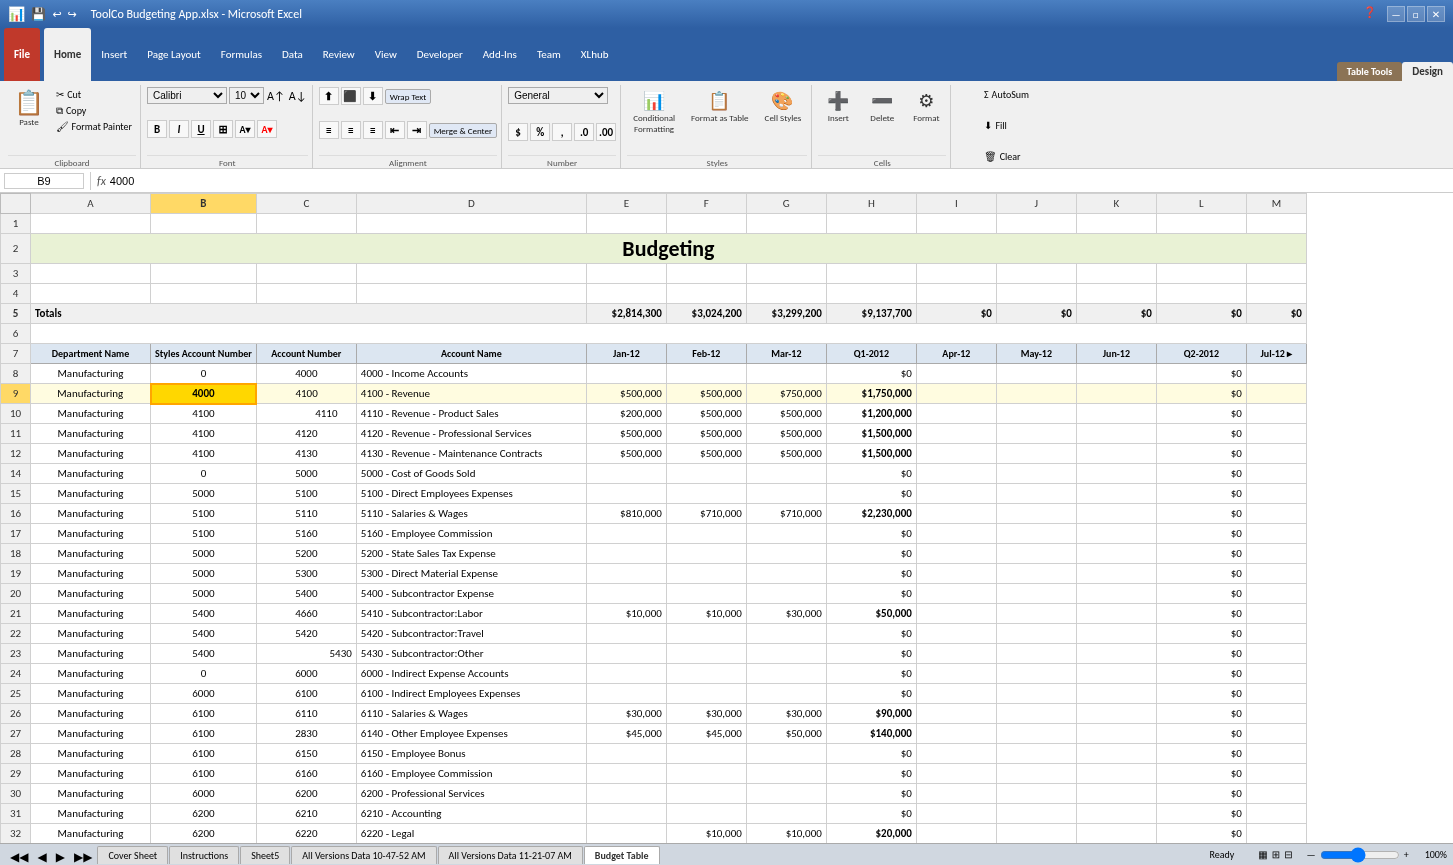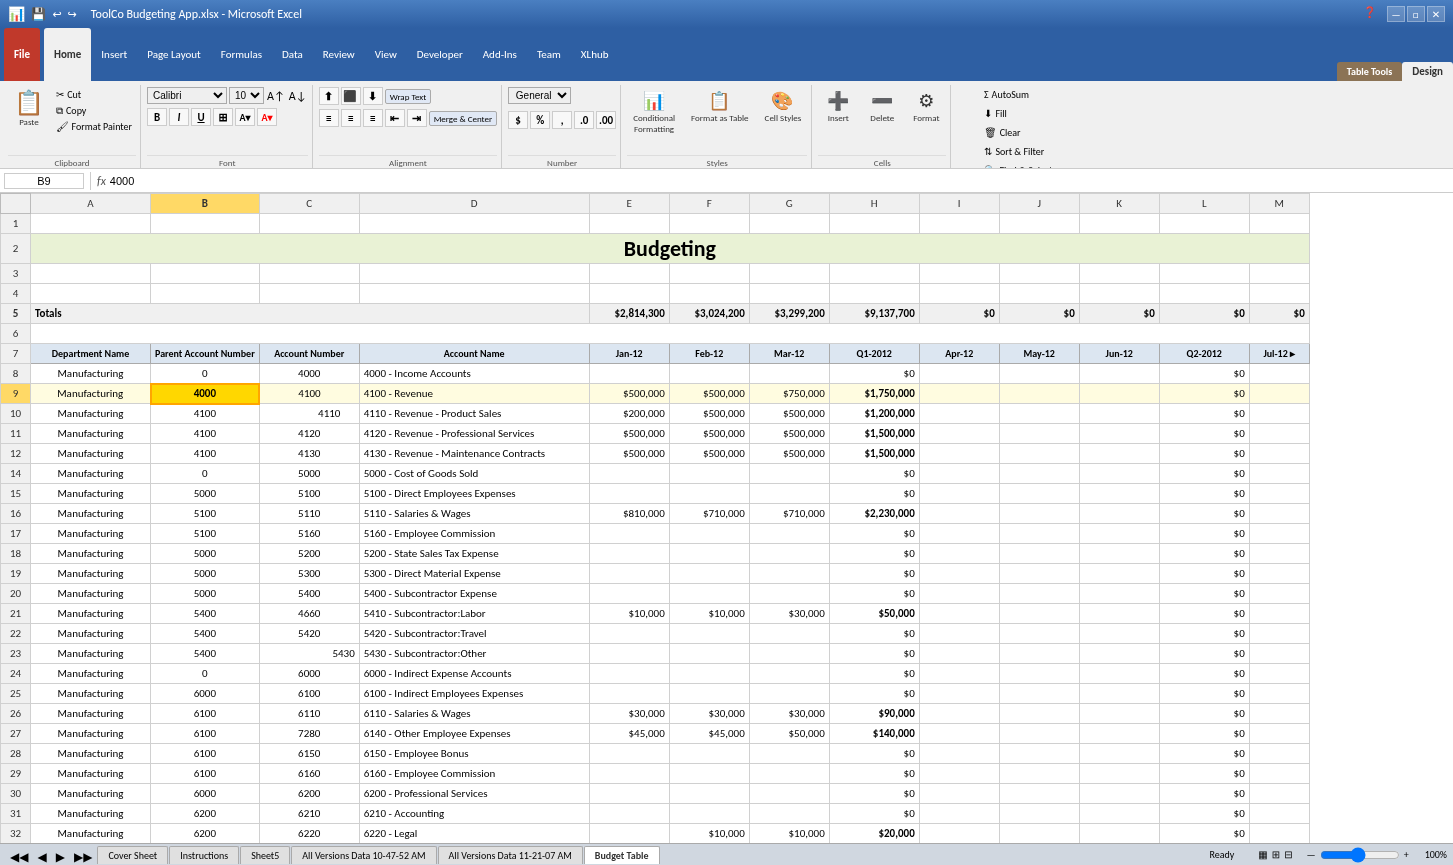--- a/index.html
+++ b/index.html
@@ -205,21 +205,21 @@
       padding: 1px 4px;
       font-size: 10px;
       cursor: pointer;
       border-radius: 2px;
       white-space: nowrap;
     }
 
     .font-controls {
       display: flex;
       flex-direction: column;
-      gap: 4px;
+      gap: 16px;
     }
     .font-row { display: flex; align-items: center; gap: 2px; }
     .font-select {
       width: 80px;
       font-size: 10px;
       border: 1px solid #aaa;
       padding: 1px;
     }
     .size-select {
       width: 35px;
@@ -244,25 +244,24 @@
       border: 1px solid #aaa;
       background: #e0e8f5;
       padding: 1px 4px;
       font-size: 9px;
       cursor: pointer;
       border-radius: 2px;
     }
 
     
     .number-format-select {
-      width: 63px;
+      width: 100px;
       font-size: 10px;
       border: 1px solid #aaa;
       padding: 1px;
-      text-align: center;
     }
   </style>
 </head>
 <body>
 
 <div class="title-bar">
   <div class="title-bar-left">
     <span style="font-size:14px;">📊</span>
     <span style="cursor:pointer;font-size:12px;">💾</span>
     <span style="cursor:pointer;font-size:11px;">↩</span>
@@ -580,21 +579,21 @@
       </tr>
 
       <tr>
         <td class="row-num">6</td>
         <td colspan="13"></td>
       </tr>
 
       <tr class="header-row">
         <td class="row-num">7</td>
         <th style="font-size:10px; text-align:center; background:#dce6f1; border:1px solid #aaa;">Department Name</th>
-        <th style="font-size:10px; text-align:center; background:#dce6f1; border:1px solid #aaa;">Parent Account Number</th>
+        <th style="font-size:10px; text-align:center; background:#dce6f1; border:1px solid #aaa;">Styles Account Number</th>
         <th style="font-size:10px; text-align:center; background:#dce6f1; border:1px solid #aaa;">Account Number</th>
         <th style="font-size:10px; text-align:center; background:#dce6f1; border:1px solid #aaa;">Account Name</th>
         <th style="font-size:10px; text-align:center; background:#dce6f1; border:1px solid #aaa;">Jan-12</th>
         <th style="font-size:10px; text-align:center; background:#dce6f1; border:1px solid #aaa;">Feb-12</th>
         <th style="font-size:10px; text-align:center; background:#dce6f1; border:1px solid #aaa;">Mar-12</th>
         <th style="font-size:10px; text-align:center; background:#dce6f1; border:1px solid #aaa;">Q1-2012</th>
         <th style="font-size:10px; text-align:center; background:#dce6f1; border:1px solid #aaa;">Apr-12</th>
         <th style="font-size:10px; text-align:center; background:#dce6f1; border:1px solid #aaa;">May-12</th>
         <th style="font-size:10px; text-align:center; background:#dce6f1; border:1px solid #aaa;">Jun-12</th>
         <th style="font-size:10px; text-align:center; background:#dce6f1; border:1px solid #aaa;">Q2-2012</th>
@@ -886,21 +885,21 @@
         <td></td>
         <td></td>
         <td></td>
         <td class="money">$0</td>
         <td></td>
       </tr>
       <tr>
         <td class="row-num">27</td>
         <td style="text-align:center;">Manufacturing</td>
         <td style="text-align:center;">6100</td>
-        <td style="text-align:center;">7280</td>
+        <td style="text-align:center;">2830</td>
         <td>6140 - Other Employee Expenses</td>
         <td class="money">$45,000</td>
         <td class="money">$45,000</td>
         <td class="money">$50,000</td>
         <td class="money bold">$140,000</td>
         <td></td>
         <td></td>
         <td></td>
         <td class="money">$0</td>
         <td></td>

